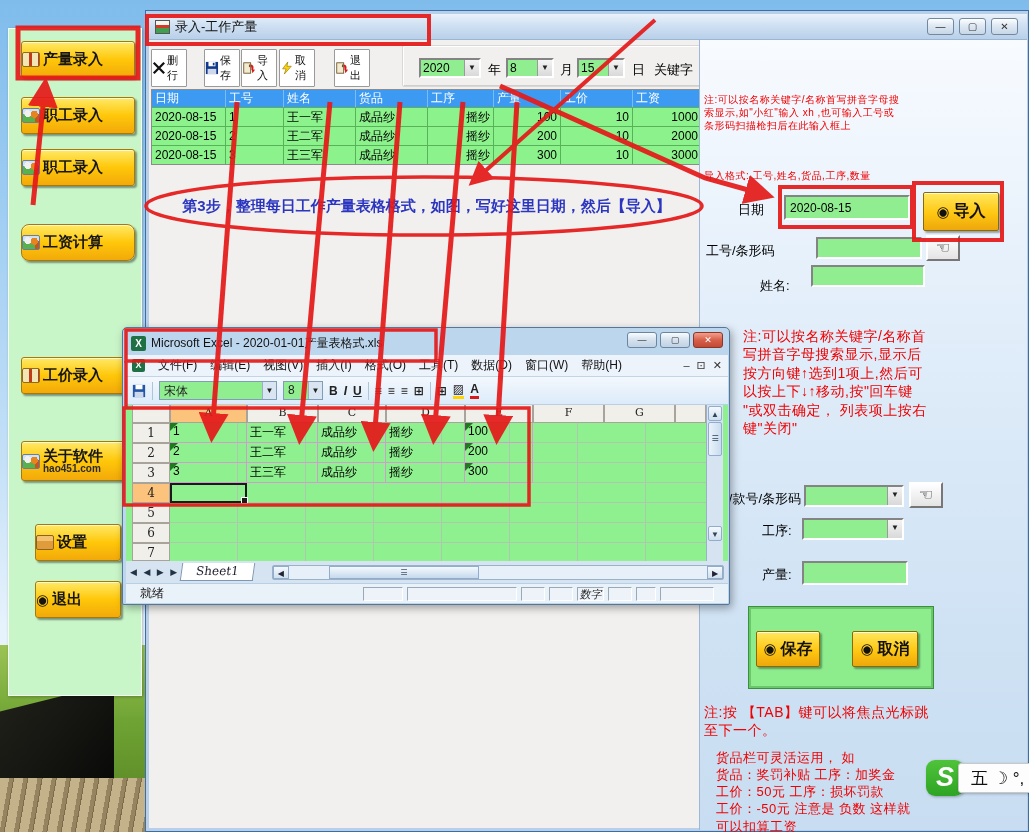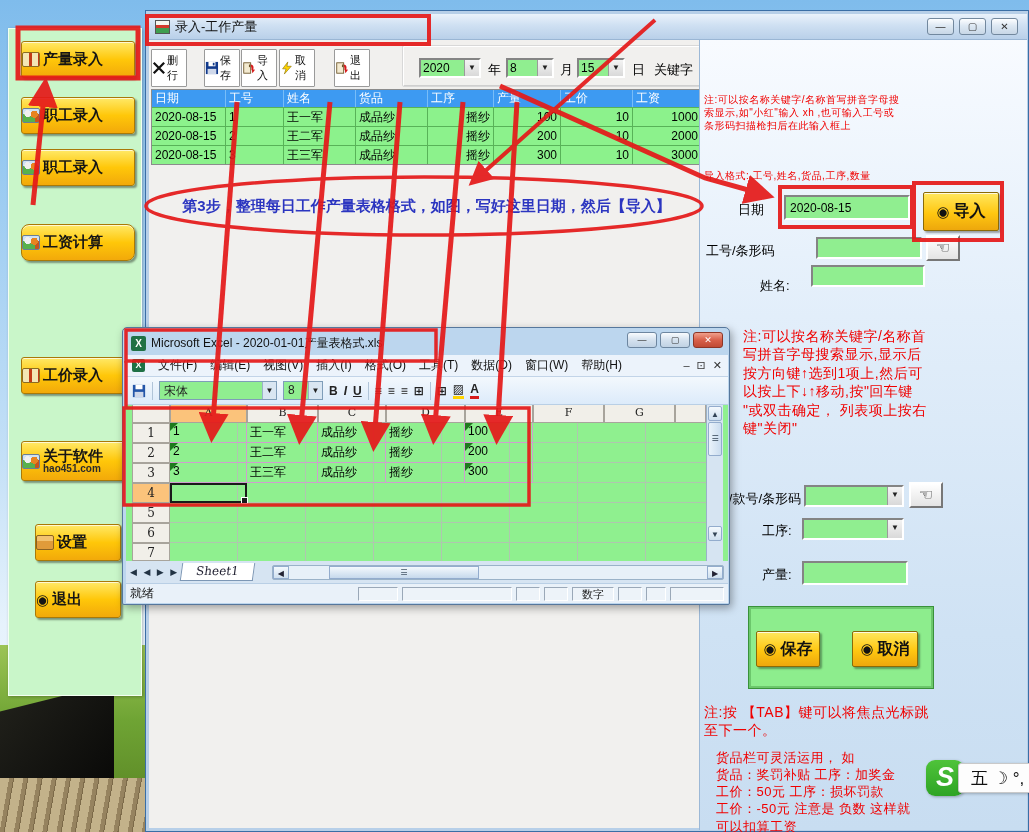--- a/index.html
+++ b/index.html
@@ -91,21 +91,21 @@
   .active-cell:after{content:"";position:absolute;right:-3px;bottom:-3px;width:5px;height:5px;background:#1a1a1a;border:1px solid #fff;}
   .xl-vscroll{position:absolute;left:580px;top:0;width:17px;height:156px;background:#d6e4f2;border-left:1px solid #9ab2c8;font-size:8px;text-align:center;color:#345;}
   .xl-vscroll .btn{height:15px;line-height:15px;background:linear-gradient(180deg,#f4f9fd,#cfe0ef);border:1px solid #93accd;border-radius:2px;margin:1px;}
   .xl-vscroll .thumb{height:34px;margin:1px;background:linear-gradient(90deg,#eaf3fb,#cadcef);border:1px solid #93accd;border-radius:2px;line-height:32px;}
   .xl-tabs{position:absolute;left:3px;top:233px;width:602px;height:22px;background:#d6e4f2;display:flex;align-items:center;font-size:11px;color:#223;gap:2px;padding:0 4px;}
   .xl-tabs .nav{font-size:9px;letter-spacing:2px;color:#234;}
   .sheettab{background:#ffffff;border:1px solid #7d97b5;border-top:none;padding:1px 14px 2px;font-family:"DejaVu Serif","Liberation Serif",serif;font-size:12px;transform:skewX(-8deg);}
   .hscroll{margin-left:16px;flex:1;height:15px;background:#e7f0f8;border:1px solid #9ab2c8;border-radius:2px;display:flex;align-items:center;}
   .hscroll .hbtn{width:16px;height:13px;font-size:8px;text-align:center;line-height:13px;background:linear-gradient(180deg,#f4f9fd,#cfe0ef);border:1px solid #93accd;}
   .hscroll .hthumb{width:150px;height:13px;margin-left:40px;background:linear-gradient(180deg,#f4f9fd,#c6d9ec);border:1px solid #93accd;text-align:center;font-size:8px;line-height:12px;color:#456;}
-  .xl-status{position:absolute;left:3px;top:255px;width:602px;height:20px;background:#e9f1f9;border-top:1px solid #b9cfe5;display:flex;align-items:center;font-size:12px;color:#111;padding:0 4px;}
+  .xl-status{position:absolute;left:3px;top:255px;width:602px;height:20px;background:#e9f1f9;border-top:1px solid #b9cfe5;display:flex;align-items:center;font-size:12px;color:#111;padding:0 14px;}
   .stbox{height:14px;border:1px solid;border-color:#9aa8b8 #fff #fff #9aa8b8;background:#edf3f9;font-size:11px;line-height:12px;text-align:center;color:#222;}
 
   
   .overlay{left:0;top:0;width:1029px;height:832px;pointer-events:none;z-index:20;}
   .ime{left:926px;top:760px;z-index:30;display:flex;align-items:center;}
   .ime-s{width:38px;height:36px;background:linear-gradient(180deg,#4fc33a,#2ea424);border-radius:9px;color:#fff;font-size:27px;font-weight:bold;text-align:center;line-height:34px;font-style:italic;box-shadow:1px 1px 3px rgba(0,0,0,.3);}
   .ime-bar{margin-left:-6px;height:30px;background:#fdfdfd;border:1px solid #c9c9c9;border-radius:3px;box-shadow:1px 1px 3px rgba(0,0,0,.25);display:flex;align-items:center;padding:0 8px 0 12px;font-size:17px;color:#111;white-space:nowrap;}
 
   .z1{z-index:1}.z2{z-index:2}.z3{z-index:3}
 </style>
@@ -435,21 +435,21 @@
         <span class="hbtn" style="margin-left:auto;">▶</span>
       </span>
     </div>
     <div class="xl-status">
       <span>就绪</span>
       <span style="margin-left:auto;display:flex;gap:4px;align-items:center;">
         <span class="stbox" style="width:40px;"></span>
         <span class="stbox" style="width:110px;"></span>
         <span class="stbox" style="width:24px;"></span>
         <span class="stbox" style="width:24px;"></span>
-        <span class="stbox" style="width:42px;">数字</span>
+        <span class="stbox" style="width:27px;font-style:italic;">数字</span>
         <span class="stbox" style="width:24px;"></span>
         <span class="stbox" style="width:20px;"></span>
         <span class="stbox" style="width:54px;"></span>
       </span>
     </div>
   </div>
 
   <svg class="abs overlay" viewBox="0 0 1029 832">
     <defs>
       <marker id="ah" markerWidth="6" markerHeight="6" refX="4.2" refY="3" orient="auto">

